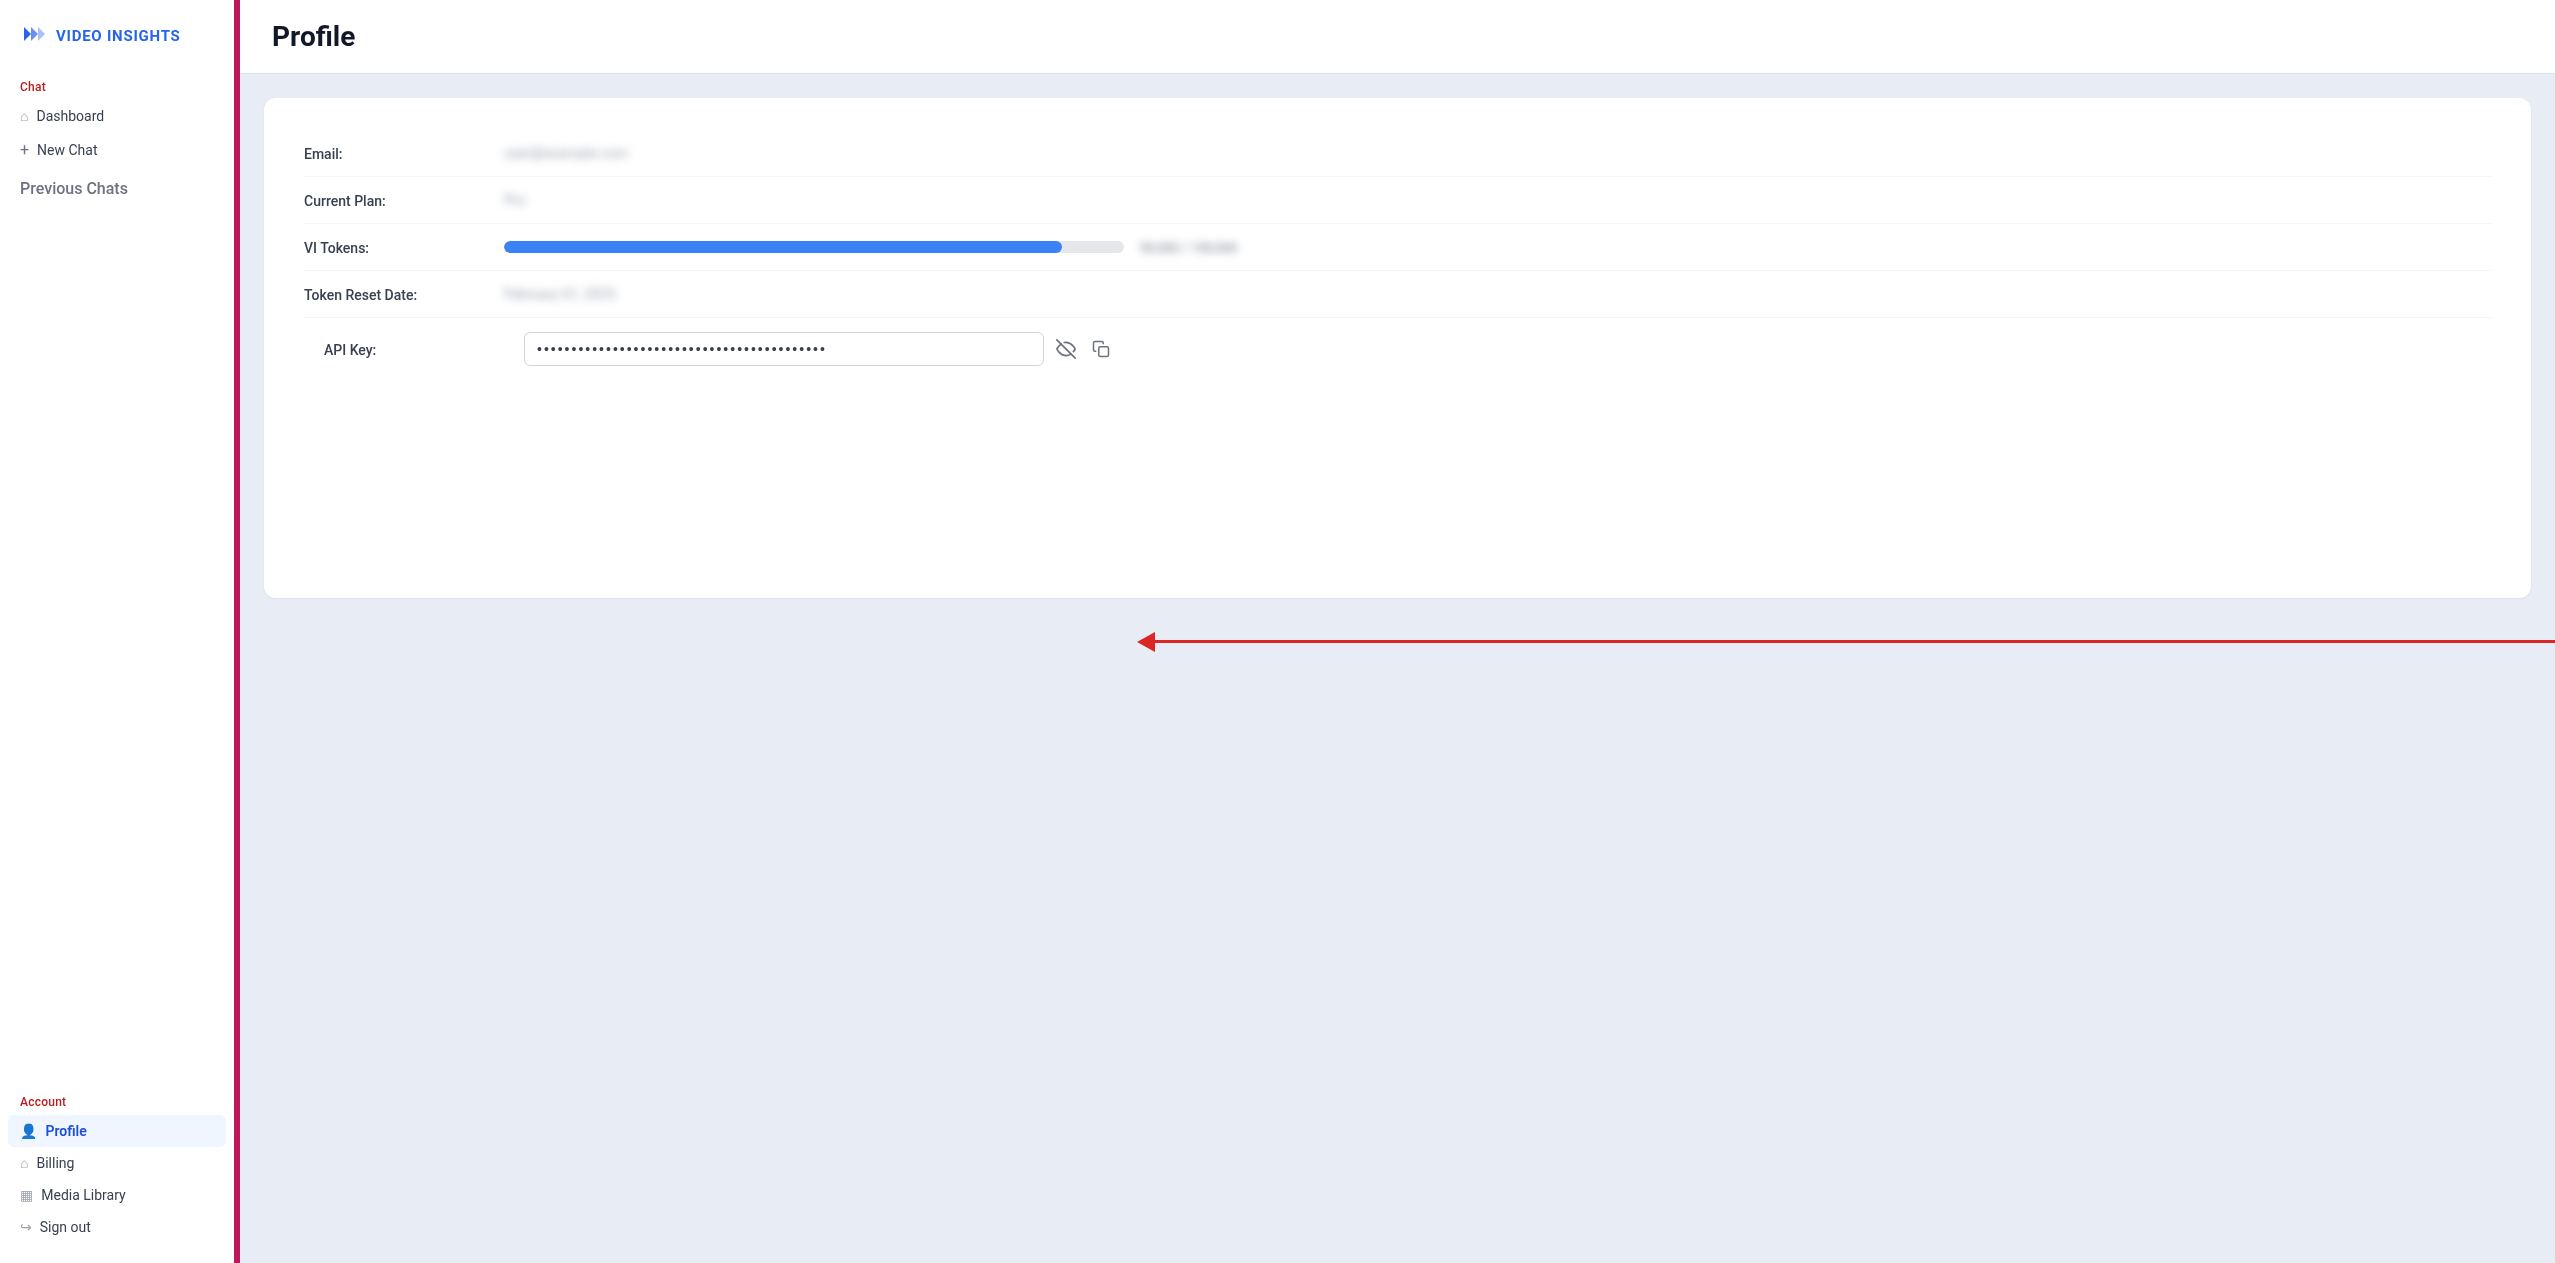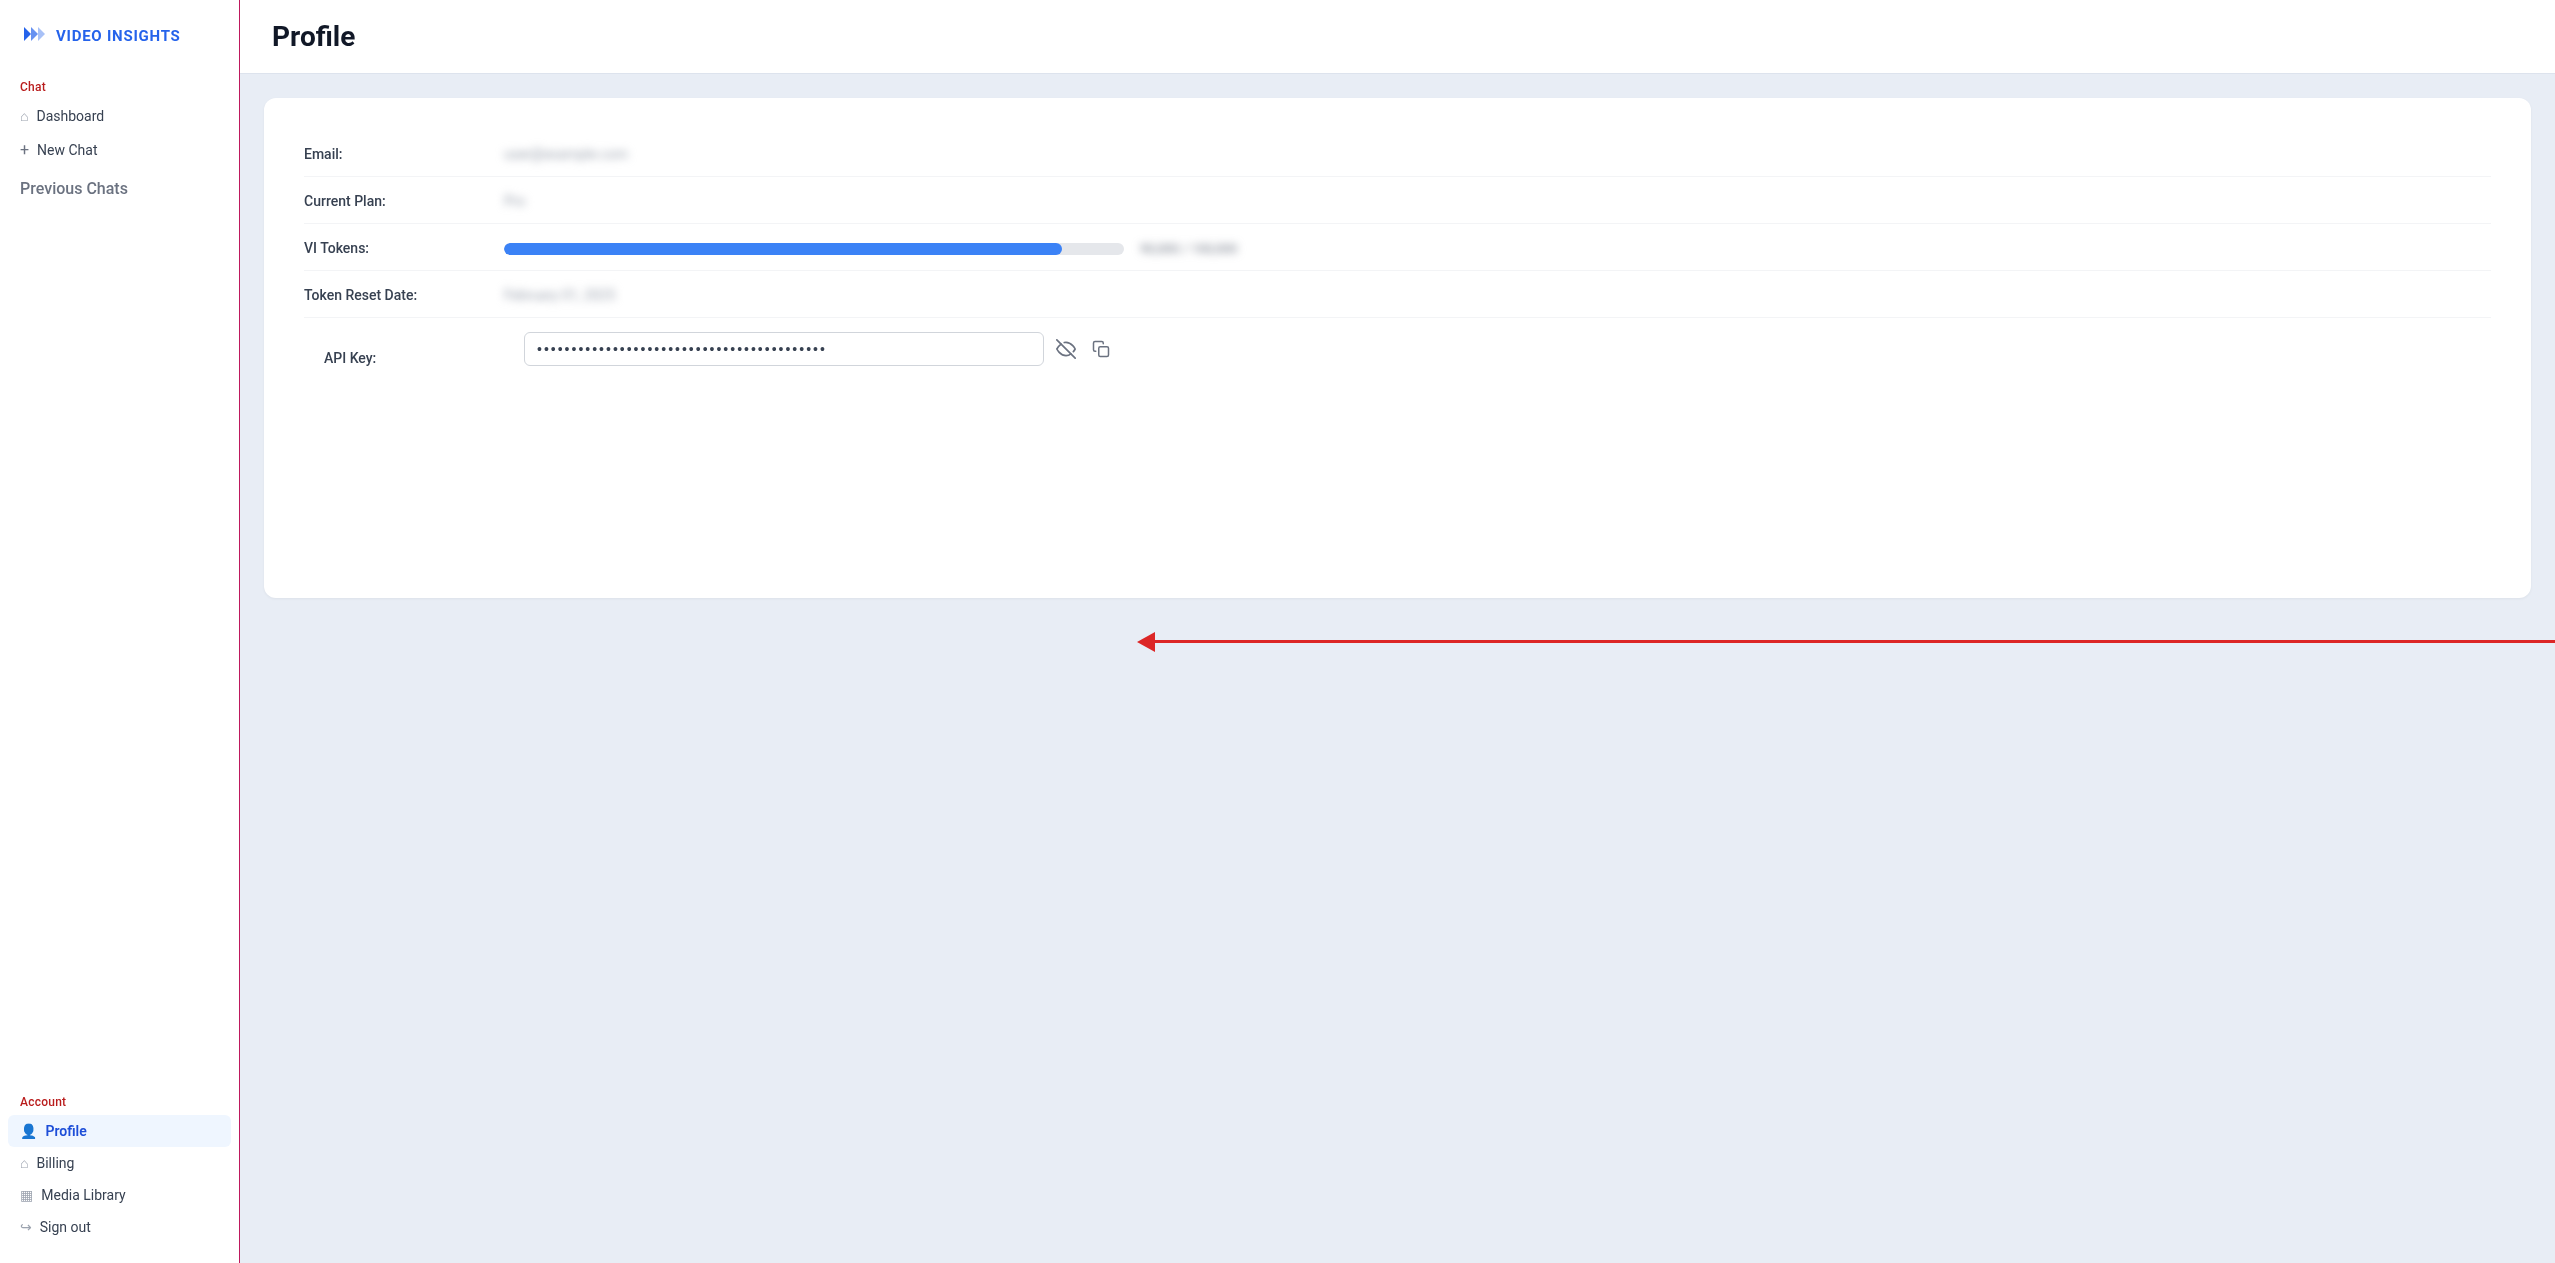--- a/index.html
+++ b/index.html
@@ -13,21 +13,21 @@
     }
 
     
     .sidebar {
       width: 240px;
       min-width: 240px;
       background: #ffffff;
       display: flex;
       flex-direction: column;
       padding: 20px 0;
-      border-right: 1px solid #be185d;
+      border-right: 6px solid #be185d;
     }
 
     .logo-area {
       display: flex;
       align-items: center;
       gap: 8px;
       padding: 0 20px 20px 20px;
     }
 
     .logo-icon {
@@ -130,21 +130,21 @@
     .profile-card {
       background: #ffffff;
       border-radius: 12px;
       padding: 32px 40px;
       box-shadow: 0 1px 3px rgba(0,0,0,0.05);
       min-height: 500px;
     }
 
     .profile-row {
       display: flex;
-      align-items: flex-end;
+      align-items: center;
       padding: 14px 0;
       border-bottom: 1px solid #f3f4f6;
     }
 
     .profile-row:last-child {
       border-bottom: none;
       margin-left: 20px;
     }
 
     .profile-label {

